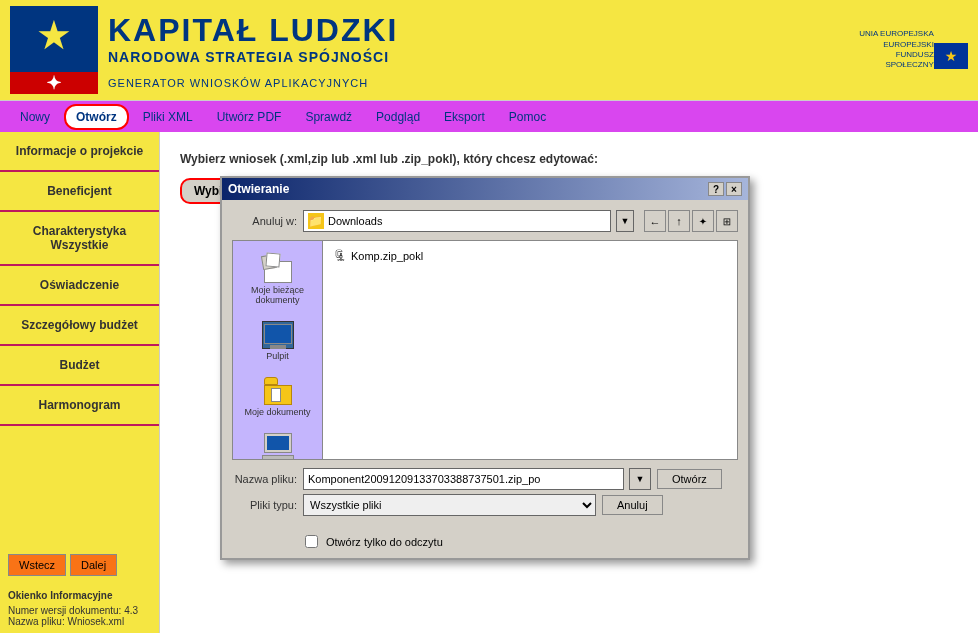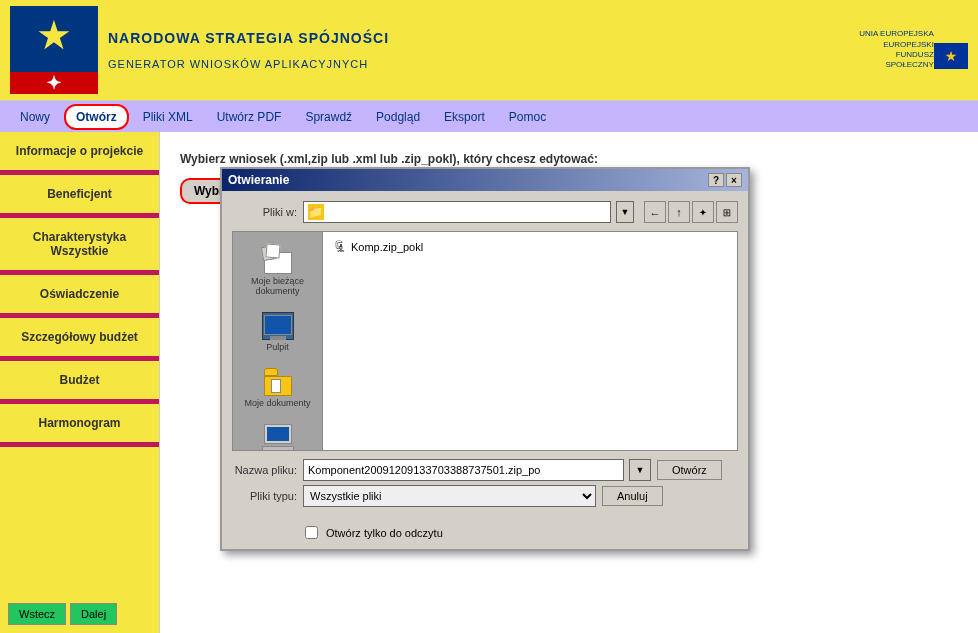--- a/index.html
+++ b/index.html
@@ -9,60 +9,60 @@
     .header { background: #f5e642; height: 100px; display: flex; align-items: center; padding: 0 10px; }
     .header-text { flex: 1; }
     .header-title { font-size: 32px; font-weight: bold; color: #003580; letter-spacing: 2px; }
     .header-subtitle { font-size: 14px; color: #003580; font-weight: bold; letter-spacing: 1px; }
     .header-generator { font-size: 11px; color: #003580; letter-spacing: 1px; margin-top: 12px; }
     .header-eu { width: 110px; text-align: right; font-size: 9px; color: #003580; display: flex; flex-direction: row; align-items: flex-end; }
     .eu-flag { width: 40px; height: 26px; background: #003399; display: flex; align-items: center; justify-content: center; margin-bottom: 2px; }
     .eu-text { font-size: 8px; color: #003580; text-align: right; line-height: 1.3; }
 
     
-    .navbar { background: #c4b5fd; height: 32px; display: flex; align-items: center; padding: 12px 10px; border-top: 1px solid #ccc; gap: 4px; }
+    .navbar { background: #d946ef; height: 32px; display: flex; align-items: center; padding: 12px 10px; border-top: 1px solid #ccc; gap: 4px; }
     .nav-item { padding: 4px 10px; font-size: 12px; color: #003580; cursor: pointer; font-weight: normal; }
     .nav-item.active { background: #fff; border: 2px solid red; border-radius: 12px; font-weight: bold; }
 
     
     .main { display: flex; height: calc(633px - 132px); }
 
     
     .sidebar { width: 160px; background: #f5e642; border-right: 1px solid #ccc; display: flex; flex-direction: column; }
-    .sidebar-item { padding: 12px 10px; text-align: center; font-size: 12px; color: #333; cursor: pointer; border-bottom: 5px solid #be185d; font-weight: bold; }
-    .btn-nav { padding: 4px 10px; font-size: 11px; cursor: pointer; background: #22c55e; border: 1px solid #888; margin-right: 4px; }
+    .sidebar-item { padding: 12px 10px; text-align: center; font-size: 12px; color: #333; cursor: pointer; border-bottom: 2px solid #be185d; font-weight: bold; }
+    .btn-nav { padding: 4px 10px; font-size: 11px; cursor: pointer; background: #f97316; border: 1px solid #888; margin-right: 4px; }
     .sidebar-info { padding: 6px 8px; font-size: 10px; color: #333; }
     .sidebar-info-title { font-weight: bold; margin-bottom: 4px; }
 
     
     .content { flex: 1; background: #fff; padding: 20px; position: relative; }
     .content-instruction { font-size: 12px; color: #333; margin-bottom: 12px; font-weight: bold; }
     .file-select-row { display: flex; align-items: center; gap: 10px; margin-bottom: 16px; }
     .btn-wybierz { padding: 4px 12px; font-size: 12px; cursor: pointer; background: #d4d0c8; border: 2px solid red; border-radius: 10px; font-weight: bold; }
     .btn-otworz-main { padding: 4px 16px; font-size: 12px; cursor: pointer; background: #d4d0c8; border: 2px solid red; border-radius: 10px; font-weight: bold; }
     .no-file { font-size: 12px; color: #333; }
-    .dialog { position: absolute; top: 35px; left: 60px; width: 530px; background: #d4d0c8; border: 2px solid #999; box-shadow: 4px 4px 8px rgba(0,0,0,0.4); }
+    .dialog { position: absolute; top: 44px; left: 60px; width: 530px; background: #d4d0c8; border: 2px solid #999; box-shadow: 4px 4px 8px rgba(0,0,0,0.4); }
     .dialog-titlebar { background: linear-gradient(to right, #0a246a, #a6b5db); height: 22px; display: flex; align-items: center; justify-content: space-between; padding: 0 6px; }
     .dialog-title { color: white; font-size: 12px; font-weight: bold; }
     .dialog-controls { display: flex; gap: 2px; }
     .dialog-btn { width: 16px; height: 14px; background: #d4d0c8; border: 1px solid #888; font-size: 10px; cursor: pointer; display: flex; align-items: center; justify-content: center; font-weight: bold; }
 
     .dialog-body { padding: 10px; }
     .dialog-row { display: flex; align-items: center; margin-bottom: 8px; gap: 6px; }
     .dialog-label { width: 65px; font-size: 11px; color: #333; text-align: right; flex-shrink: 0; }
     .dialog-path-bar { flex: 1; height: 22px; background: #fff; border: 1px solid #666; display: flex; align-items: center; padding: 0 4px; font-size: 11px; gap: 4px; }
     .dialog-path-icon { width: 16px; height: 16px; background: #f5c518; display: flex; align-items: center; justify-content: center; font-size: 9px; flex-shrink: 0; }
     .dialog-path-text { flex: 1; }
     .dialog-path-dropdown { width: 18px; height: 22px; background: #d4d0c8; border: 1px solid #666; cursor: pointer; display: flex; align-items: center; justify-content: center; font-size: 9px; margin-left: -1px; }
 
     .dialog-toolbar { display: flex; gap: 2px; margin-left: 4px; }
     .dialog-toolbar-btn { width: 22px; height: 22px; background: #d4d0c8; border: 1px solid #888; cursor: pointer; display: flex; align-items: center; justify-content: center; font-size: 11px; }
 
     .dialog-content-area { display: flex; height: 220px; border: 1px solid #888; background: #fff; margin-bottom: 8px; }
-    .dialog-sidebar { width: 90px; background: #a3a3a3; border-right: 1px solid #888; display: flex; flex-direction: column; align-items: center; padding: 6px 4px; gap: 8px; overflow-y: auto; }
+    .dialog-sidebar { width: 90px; background: #c4b5fd; border-right: 1px solid #888; display: flex; flex-direction: column; align-items: center; padding: 6px 4px; gap: 8px; overflow-y: auto; }
     .dialog-sidebar-item { display: flex; flex-direction: column; align-items: center; cursor: pointer; padding: 4px; width: 80px; }
     .dialog-sidebar-label { font-size: 9px; text-align: center; color: #333; margin-top: 2px; word-wrap: break-word; }
 
     .dialog-files { flex: 1; padding: 6px; overflow-y: auto; }
     .dialog-file-item { display: flex; align-items: center; gap: 4px; padding: 2px 4px; cursor: pointer; font-size: 11px; }
 
     .dialog-bottom-row { display: flex; align-items: center; gap: 6px; margin-bottom: 4px; }
     .dialog-input { height: 22px; font-size: 11px; border: 1px solid #666; padding: 0 4px; }
     .dialog-select { height: 22px; font-size: 11px; border: 1px solid #666; padding: 0 2px; }
     .dialog-action-btn { padding: 3px 14px; font-size: 11px; cursor: pointer; background: #d4d0c8; border: 1px solid #888; min-width: 60px; }
@@ -76,20 +76,21 @@
 <body>
 
 <div class="header">
   <div class="logo-content" style="position:relative;margin-right:10px;flex-shrink:0;width:88px;height:88px;background:#003580;">
     <span style="font-size:40px;color:#f5e642;position:absolute;top:6px;left:50%;transform:translateX(-50%);">★</span>
     <div style="position:absolute;bottom:0;left:0;width:88px;height:22px;background:#cc0000;display:flex;align-items:center;justify-content:center;">
       <span style="color:white;font-size:18px;font-weight:bold;">✦</span>
     </div>
   </div>
   <div class="header-text">
+    <div class="header-title">KAPITAŁ LUDZKI</div>
     <div class="header-subtitle">NARODOWA STRATEGIA SPÓJNOŚCI</div>
     <div class="header-generator">GENERATOR WNIOSKÓW APLIKACYJNYCH</div>
   </div>
   <div class="header-eu">
     <div class="eu-text">
       <div>UNIA EUROPEJSKA</div>
       <div>EUROPEJSKI</div>
       <div>FUNDUSZ SPOŁECZNY</div>
     </div>
     <div class="eu-flag">
@@ -117,20 +118,25 @@
     <div class="sidebar-item">Charakterystyka Wszystkie</div>
     <div class="sidebar-item">Oświadczenie</div>
     <div class="sidebar-item">Szczegółowy budżet</div>
     <div class="sidebar-item">Budżet</div>
     <div class="sidebar-item">Harmonogram</div>
     <div style="flex:1;"></div>
     <div style="padding:8px;display:flex;align-items:center;">
       <button class="btn-nav">Wstecz</button>
       <button class="btn-nav">Dalej</button>
     </div>
+    <div class="sidebar-info">
+      <div class="sidebar-info-title">Okienko Informacyjne</div>
+      <div>Numer wersji dokumentu: 4.3</div>
+      <div>Nazwa pliku: Wniosek.xml</div>
+    </div>
   </div>
 
   <div class="content">
     <div class="content-instruction">Wybierz wniosek (.xml,zip lub .xml lub .zip_pokl), który chcesz edytować:</div>
     <div class="file-select-row">
       <button class="btn-wybierz">Wybierz plik</button>
       <span class="no-file">Nie wybrano pliku</span>
       <button class="btn-otworz-main" style="margin-left:200px;">Otwórz</button>
     </div>
 
@@ -140,25 +146,26 @@
         <span class="dialog-title">Otwieranie</span>
         <div class="dialog-controls">
           <div class="dialog-btn">?</div>
           <div class="dialog-btn">×</div>
         </div>
       </div>
 
       <div class="dialog-body">
 
         <div class="dialog-row">
-          <span class="dialog-label">Pliki w:</span>
+          <span class="dialog-label">Anuluj w:</span>
           <div class="dialog-path-bar">
             <div class="dialog-path-icon">
               <span style="color:#b8860b;font-size:12px;">📁</span>
             </div>
+            <span class="dialog-path-text">Downloads</span>
           </div>
           <div class="dialog-path-dropdown">▼</div>
           <div class="dialog-toolbar">
             <div class="dialog-toolbar-btn">←</div>
             <div class="dialog-toolbar-btn">↑</div>
             <div class="dialog-toolbar-btn">
               <span style="font-size:10px;">✦</span>
             </div>
             <div class="dialog-toolbar-btn">
               <span style="font-size:10px;">⊞</span>

